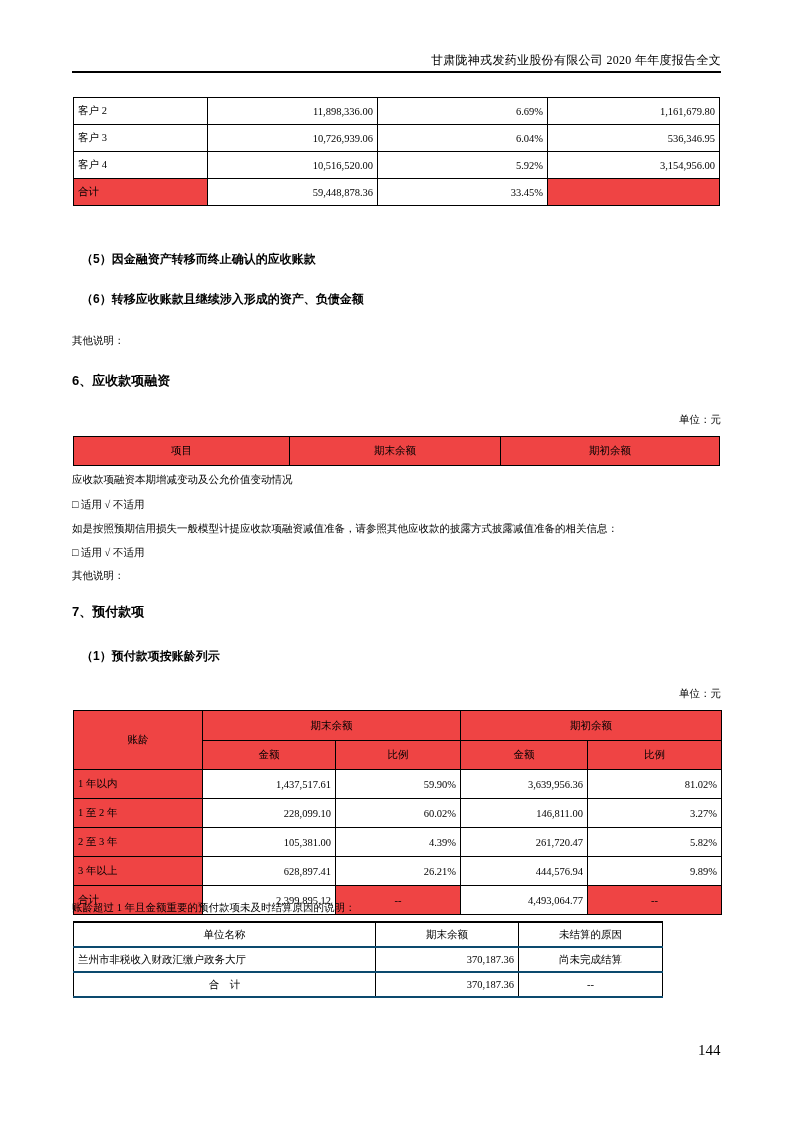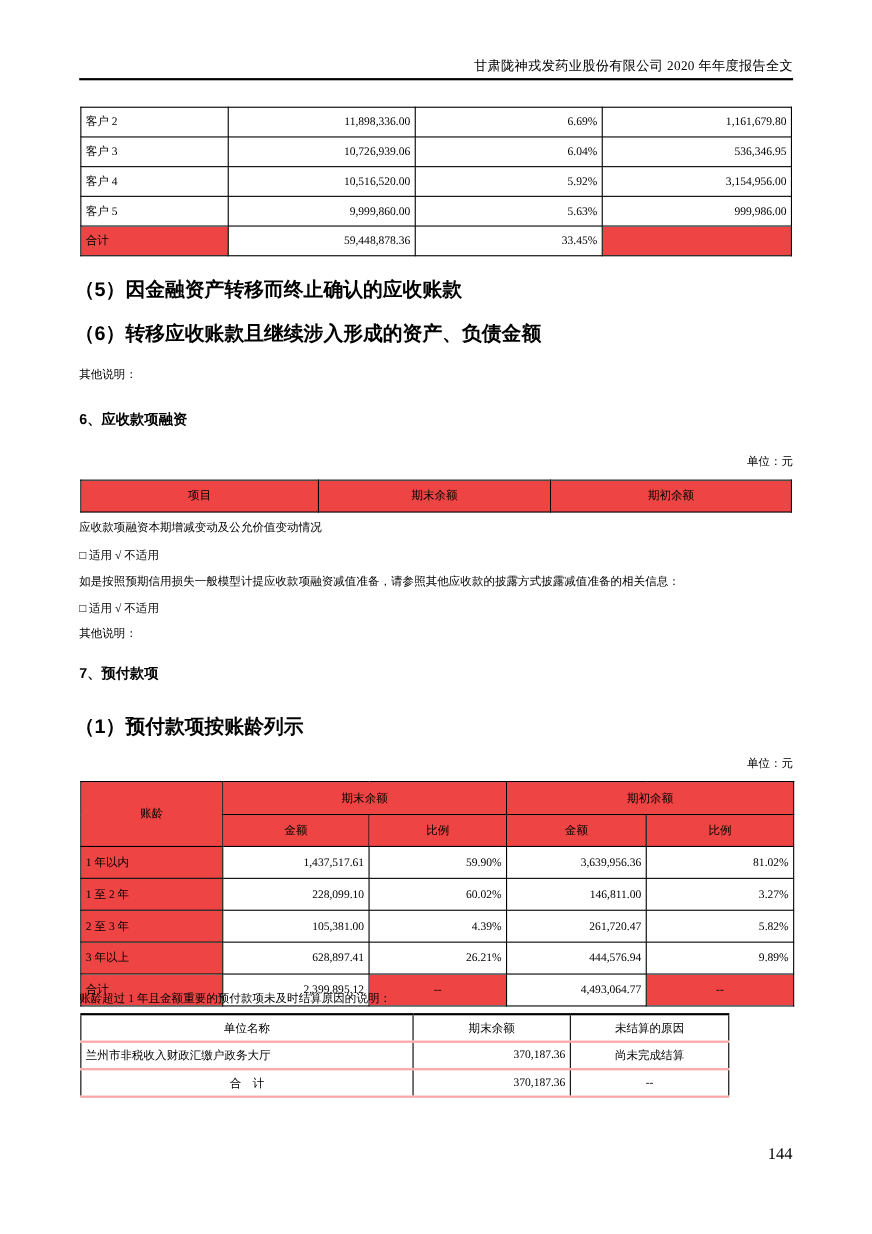--- a/index.html
+++ b/index.html
@@ -31,25 +31,25 @@
   #financing-table { top:436px; left:73px; }
   #financing-table tr { height:29px; }
 
   #aging-table { top:710px; left:73px; }
   #aging-table tr { height:29px; }
   #aging-table tr.hdr1 { height:30px; }
 
   
   #settlement-table { top:921px; left:73px; }
   #settlement-table tr { height:25px; }
-  #settlement-table td { border-top:2px solid #000; border-bottom:2px solid #fca5a5; }
+  #settlement-table td { border-top:2px solid #000; border-bottom:2px solid #0c4a6e; }
 
   
   .heading { font-family:"Liberation Sans","DejaVu Sans",sans-serif; font-weight:bold; }
-  .h-sub   { font-size:18px; left:68px; }
+  .h-sub   { font-size:12px; left:81px; }
   .h-main  { font-size:13px;  left:72px; }
   .body-line { left:72px; font-size:10.5px; }
   .unit-label { right:72px; font-size:10.5px; }
   .page-number { top:1042px; left:698px; font-size:15px; }
 </style>
 </head>
 <body>
 
 <div class="page">
 
@@ -76,26 +76,20 @@
       <td class="num">6.04%</td>
       <td class="num">536,346.95</td>
     </tr>
     <tr>
       <td class="lbl">客户 4</td>
       <td class="num">10,516,520.00</td>
       <td class="num">5.92%</td>
       <td class="num">3,154,956.00</td>
     </tr>
     <tr>
-      <td class="lbl">客户 5</td>
-      <td class="num">9,999,860.00</td>
-      <td class="num">5.63%</td>
-      <td class="num">999,986.00</td>
-    </tr>
-    <tr>
       <td class="lbl gray">合计</td>
       <td class="num">59,448,878.36</td>
       <td class="num">33.45%</td>
       <td class="num gray"></td>
     </tr>
   </tbody>
     </table>
 
   <div class="abs heading h-sub" style="top:251px">（5）因金融资产转移而终止确认的应收账款</div>
   <div class="abs heading h-sub" style="top:291px">（6）转移应收账款且继续涉入形成的资产、负债金额</div>

